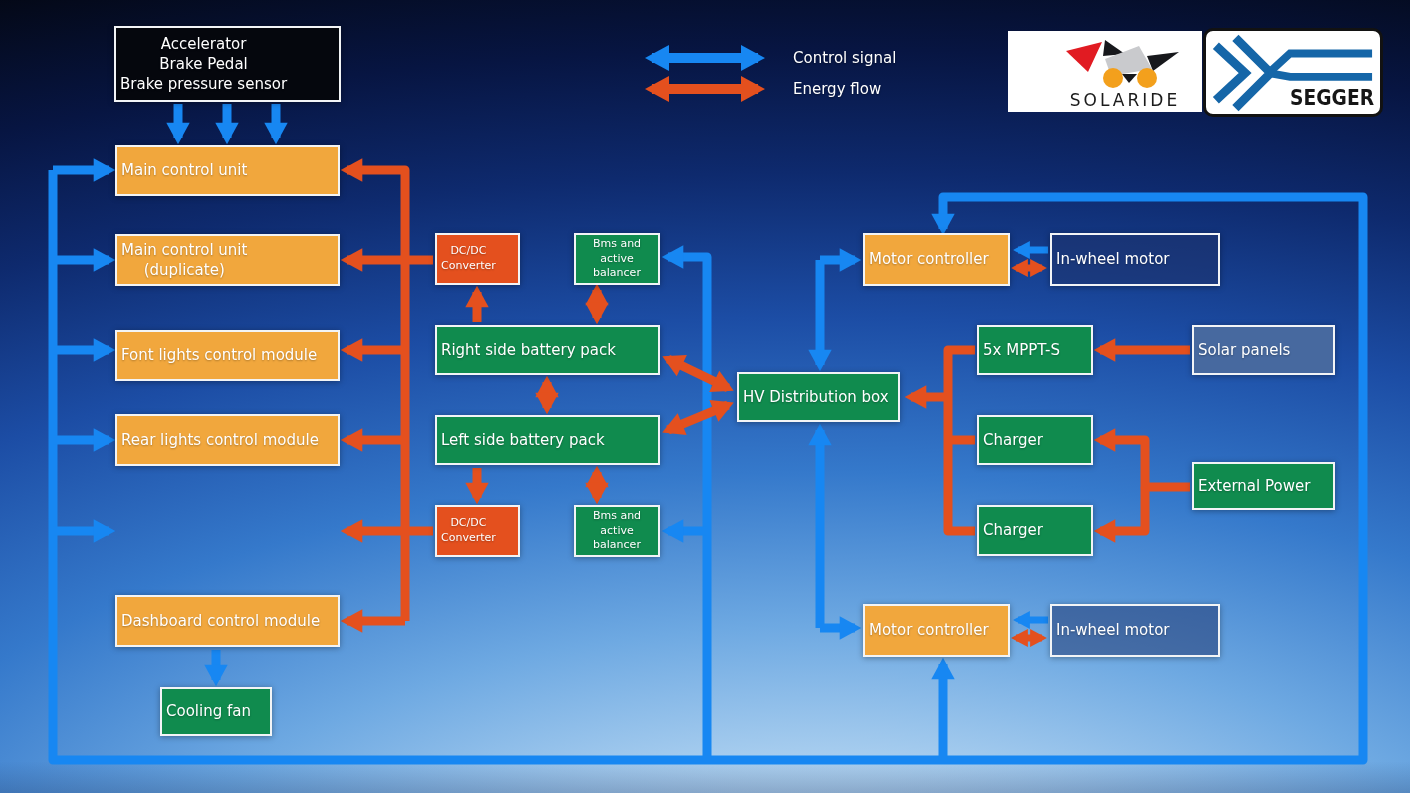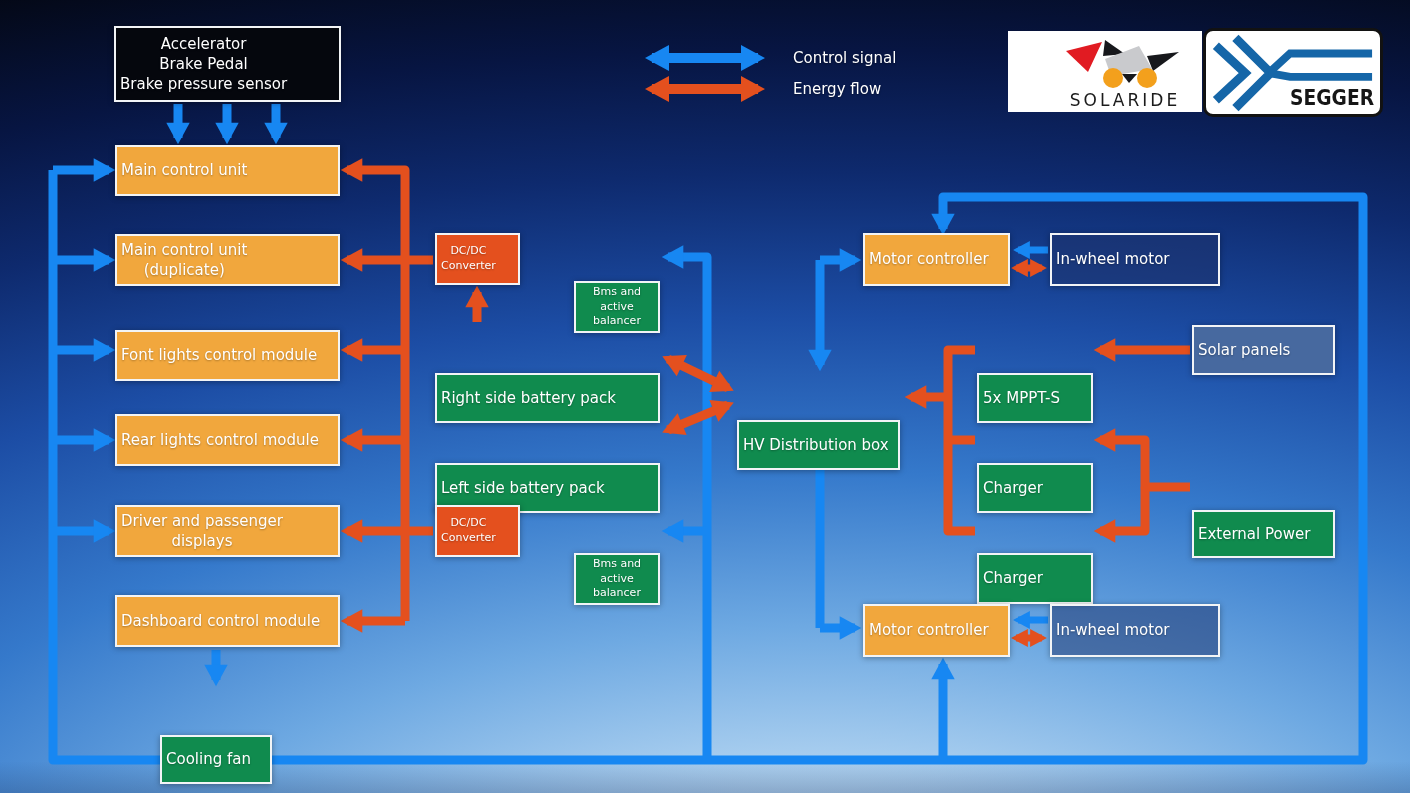--- a/index.html
+++ b/index.html
@@ -15,21 +15,21 @@
   .wires { position:absolute; left:0; top:0; }
   .node {
     position:absolute; box-sizing:border-box;
     display:flex; align-items:center; justify-content:flex-start;
     border:2.5px solid #f2f4f6; color:#fff; text-align:center;
     font-size:15px; line-height:1.35;
     box-shadow:0 1px 6px rgba(0,0,0,.35);
   }
   .node .lbl { white-space:pre-line; padding:0 4px; text-shadow:0 1px 2px rgba(0,0,0,.3); }
   .orange { background:#f1a73d; }
-  .green  { background:#108b4e;margin-top:48px; }
+  .green  { background:#108b4e; }
   .redbox { background:#e4501e; font-size:11px; }
   .blackbox { background:#05070d; }
   .navy   { background:rgba(30,50,105,0.5); }
   .steel  { background:#47699f; }
   .legend-label { position:absolute; color:#fff; font-size:15px; text-shadow:0 1px 2px rgba(0,0,0,.4);text-align:center; }
   .logo { position:absolute; background:#fff; display:flex; align-items:center; justify-content:center; }
   .logo.segger { border:3px solid #121212; border-radius:10px; box-sizing:border-box; }
 </style>
 </head>
 <body>
@@ -109,24 +109,20 @@
   <div class="node orange" style="left:115px; top:234px; width:225px; height:52px;">
       <span class="lbl">Main control unit
 (duplicate)</span>
     </div>
   <div class="node orange" style="left:115px; top:314px; width:225px; height:51px;margin-top:16px;">
       <span class="lbl">Font lights control module</span>
     </div>
   <div class="node orange" style="left:115px; top:414px; width:225px; height:52px;">
       <span class="lbl">Rear lights control module</span>
     </div>
-  <div class="node orange" style="left:115px; top:505px; width:225px; height:52px;">
-      <span class="lbl">Driver and passenger
-displays</span>
-    </div>
   <div class="node orange" style="left:115px; top:595px; width:225px; height:52px;">
       <span class="lbl">Dashboard control module</span>
     </div>
   <div class="node green" style="left:160px; top:687px; width:112px; height:49px;">
       <span class="lbl">Cooling fan</span>
     </div>
 
   <div class="node redbox" style="left:435px; top:233px; width:85px; height:52px;">
       <span class="lbl">DC/DC
 Converter</span>

